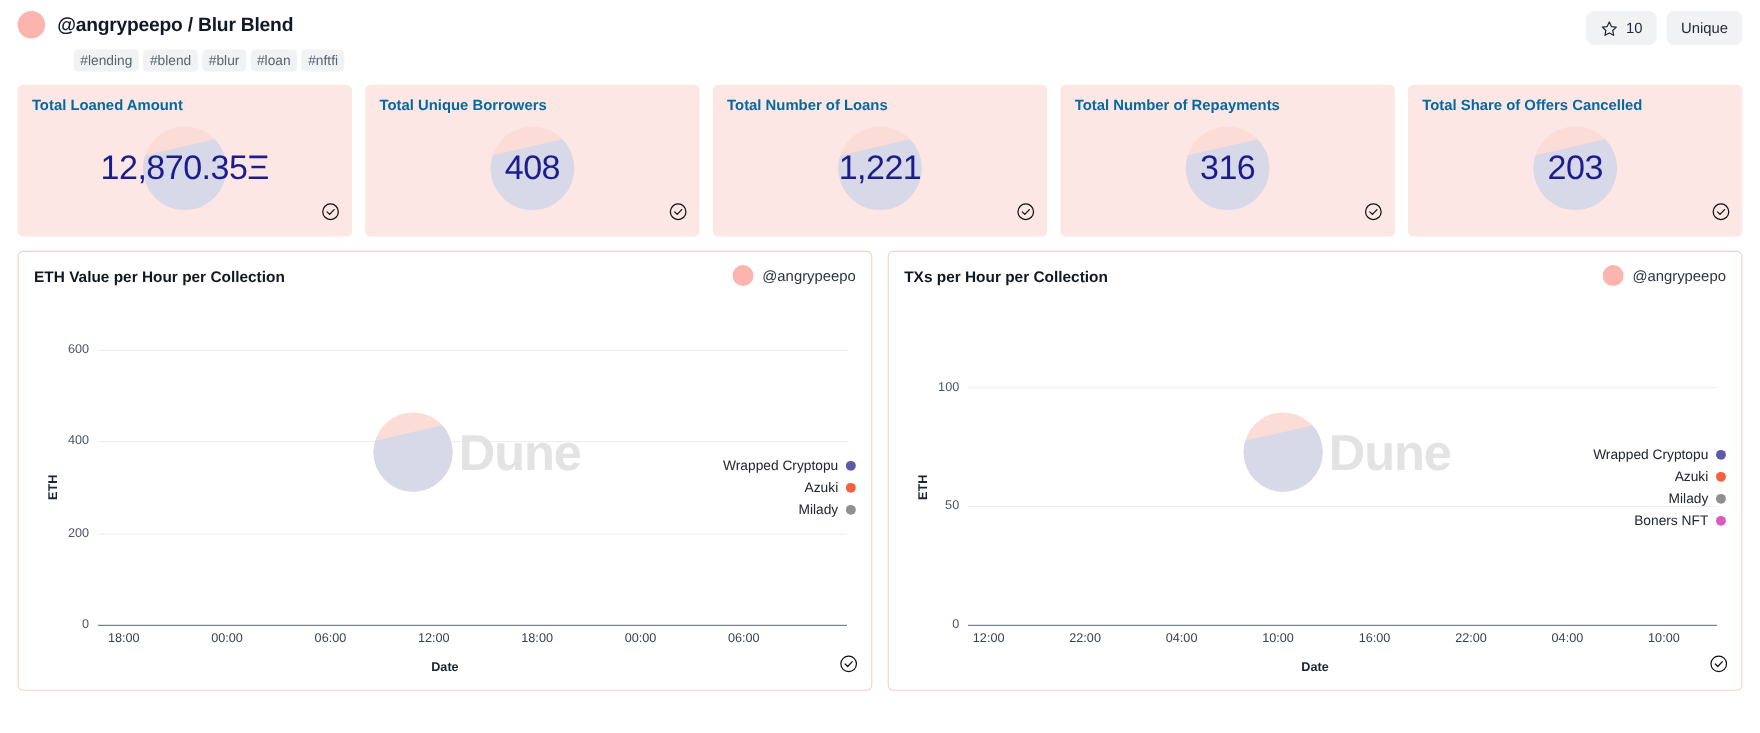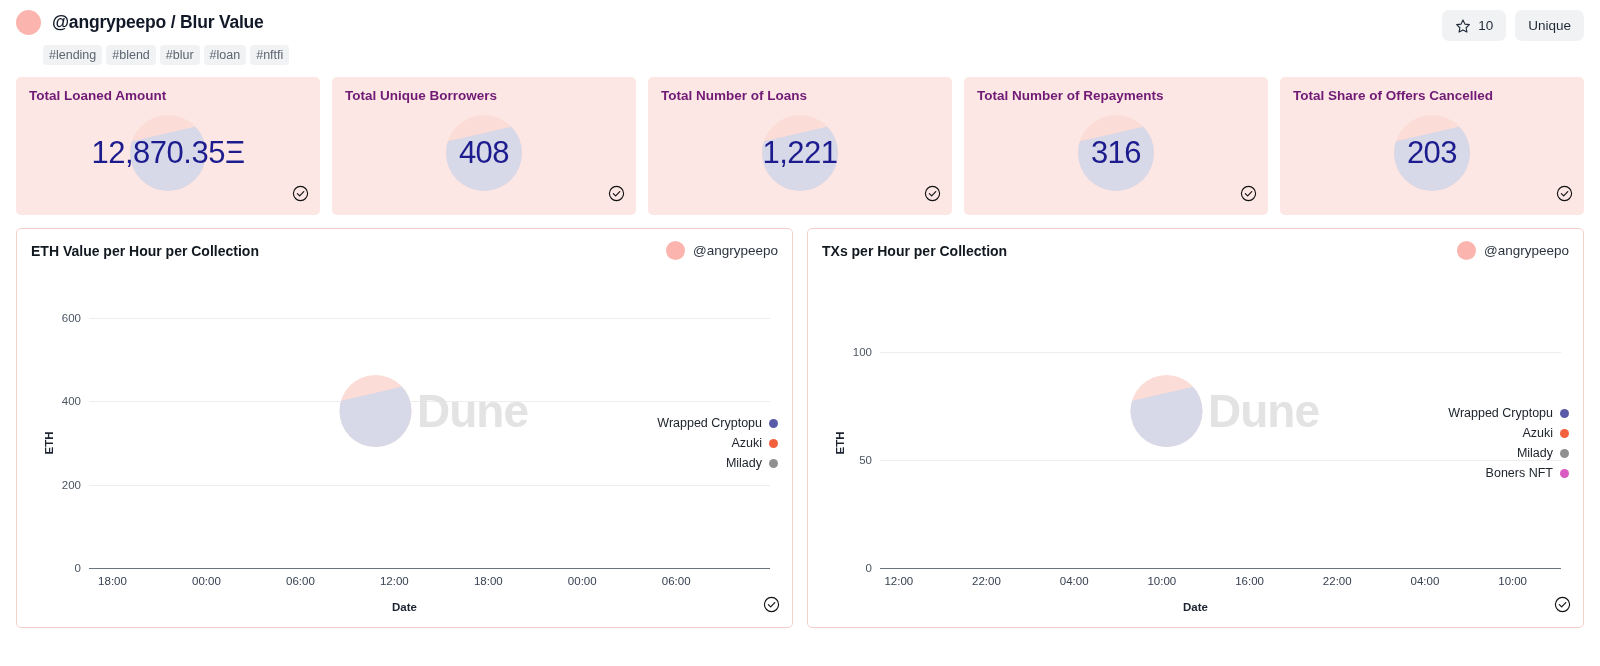--- a/index.html
+++ b/index.html
@@ -15,21 +15,21 @@
   .header {
     padding: 10px 16px 0 16px;
     position: relative;
   }
   .title-row { display: flex; align-items: center; gap: 11px; }
   .avatar {
     width: 25px; height: 25px; border-radius: 50%;
     background: #fbb5ae; flex: 0 0 auto;
   }
   .page-title { font-size: 17.5px; font-weight: 700; letter-spacing: -0.2px; color: #111827; }
-  .tags { display: flex; gap: 4px; margin: 10px 0 0 27px; }
+  .tags { display: flex; gap: 4px; margin: 10px 0 0 51px; }
   .tag {
     background: #f1f2f4; color: #5b6470;
     font-size: 12.5px; padding: 3px 6px; border-radius: 4px;
     white-space: nowrap;
   }
   .header-actions {
     position: absolute; top: 10px; right: 16px;
     display: flex; gap: 9px; align-items: center;
   }
   .btn {
@@ -48,21 +48,21 @@
   .kpi-card {
     flex: 1 1 0; min-width: 0;
     background: #fce7e4;
     border-radius: 5px;
     height: 138px;
     position: relative;
     overflow: hidden;
     padding: 11px 13px;
   }
   .kpi-title {
-    font-size: 13.5px; font-weight: 700; color: #701a75;
+    font-size: 13.5px; font-weight: 700; color: #0369a1;
     white-space: nowrap; position: relative; z-index: 3;
   }
   .kpi-value-wrap {
     position: absolute; left: 0; right: 0; top: 40px; height: 72px;
     display: flex; align-items: center; justify-content: center;
   }
   .kpi-value {
     font-size: 31px; color: #1c1c8f; letter-spacing: -0.5px;
     position: relative; z-index: 3; white-space: nowrap;
   }
@@ -155,21 +155,21 @@
   }
   .wm-mark { position: relative; width: 72px; height: 72px; }
   .wm-text { font-size: 46px; font-weight: 700; color: #e3e3e3; letter-spacing: -1px; }
 </style>
 </head>
 <body>
 
 <div class="header">
   <div class="title-row">
     <div class="avatar"></div>
-    <div class="page-title">@angrypeepo / Blur Value</div>
+    <div class="page-title">@angrypeepo / Blur Blend</div>
   </div>
   <div class="tags">
     <span class="tag">#lending</span>
     <span class="tag">#blend</span>
     <span class="tag">#blur</span>
     <span class="tag">#loan</span>
     <span class="tag">#nftfi</span>
   </div>
   <div class="header-actions">
     <button class="btn">

